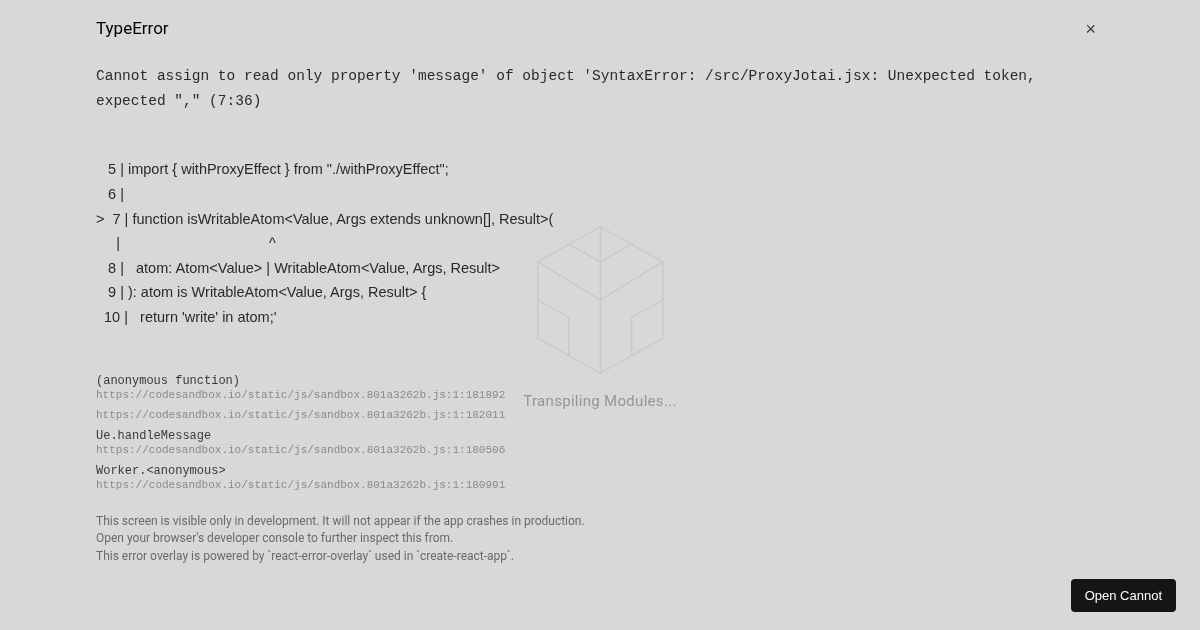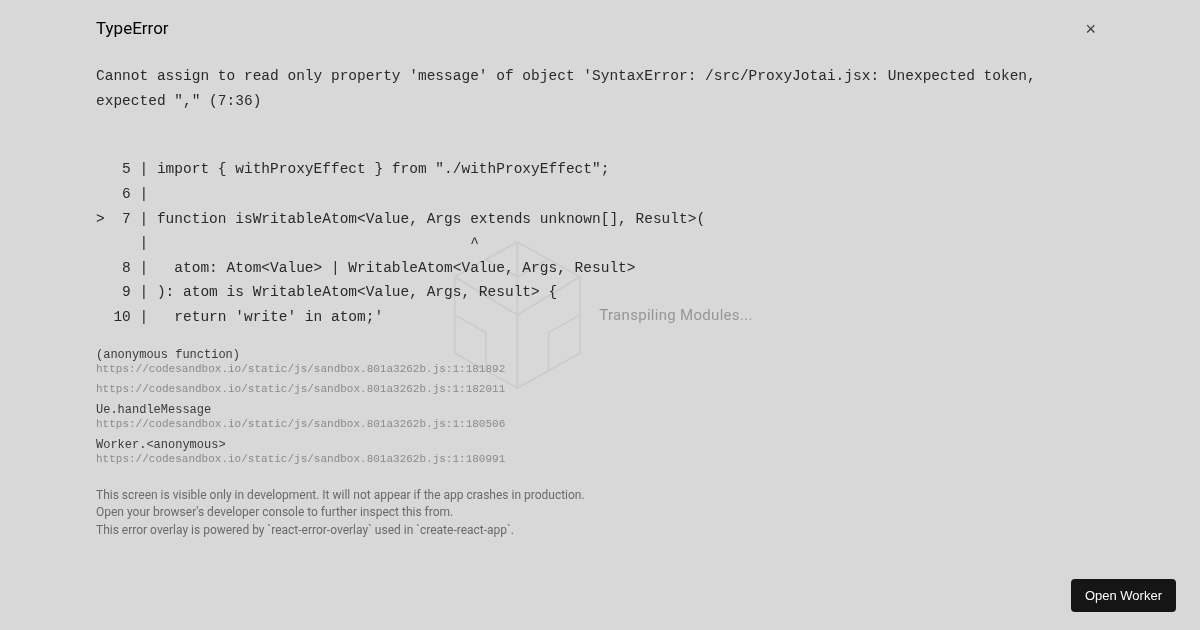--- a/index.html
+++ b/index.html
@@ -14,21 +14,21 @@
       font-family: -apple-system, BlinkMacSystemFont, "Segoe UI", Roboto, sans-serif;
       position: relative;
       overflow: hidden;
     }
     .bg-loader {
       position: absolute;
       top: 50%;
       left: 50%;
       transform: translate(-50%, -50%);
       display: flex;
-      flex-direction: row;
+      flex-direction: column;
       align-items: center;
       gap: 12px;
     }
     .cube-logo {
       width: 140px;
       height: 160px;
       opacity: 0.08;
     }
     .cube-logo svg {
       width: 100%;
@@ -70,26 +70,26 @@
     }
     .error-message {
       font-family: "SF Mono", Monaco, Consolas, "Courier New", monospace;
       font-size: 14.5px;
       color: #2a2a2a;
       line-height: 1.7;
       margin-bottom: 44px;
       white-space: pre-wrap;
     }
     .code-block {
-      font-family: Liberation Mono, monospace;
+      font-family: Liberation Sans, sans-serif;
       font-size: 14.5px;
       color: #2a2a2a;
       white-space: pre;
       line-height: 1.7;
-      margin-bottom: 18px;
+      margin-bottom: 44px;
     }
     .stack-trace {
       margin-bottom: 22px;
     }
     .stack-frame {
       margin-bottom: 8px;
     }
     .stack-fn {
       font-family: "SF Mono", Monaco, Consolas, "Courier New", monospace;
       font-size: 12px;
@@ -169,13 +169,13 @@
     </div>
   </div>
 
   <div class="footer-note">
     <div>This screen is visible only in development. It will not appear if the app crashes in production.</div>
     <div>Open your browser's developer console to further inspect this from.</div>
     <div>This error overlay is powered by `react-error-overlay` used in `create-react-app`.</div>
   </div>
 </div>
 
-<button class="open-sandbox">Open Worker</button>
+<button class="open-sandbox">Open Cannot</button>
 
 </body></html>

